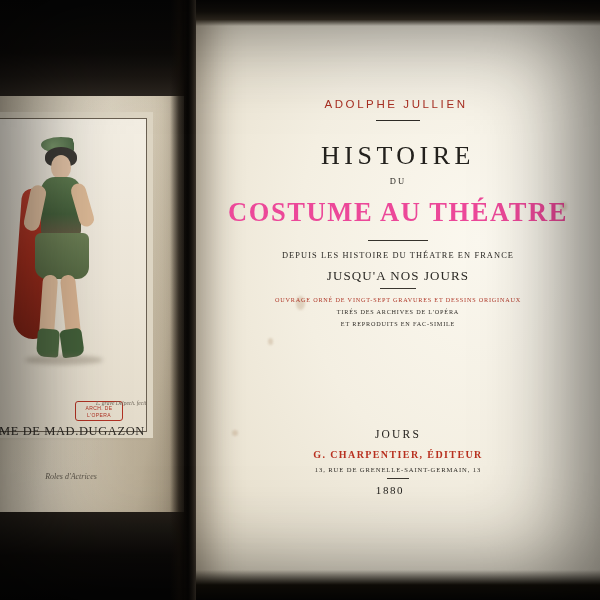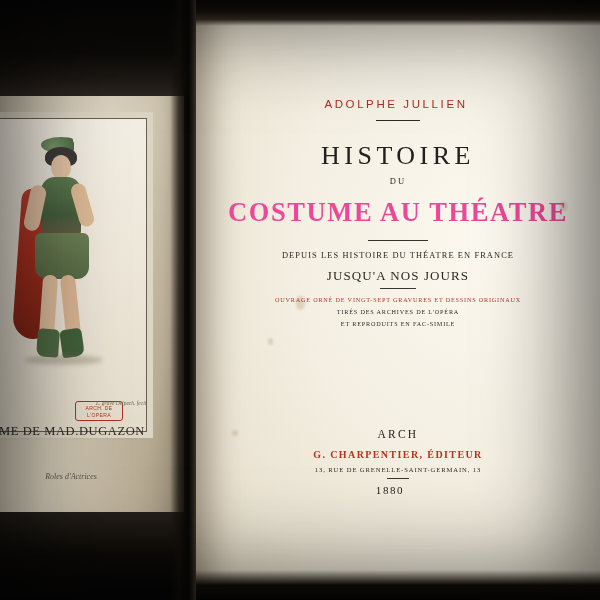--- a/index.html
+++ b/index.html
@@ -458,21 +458,21 @@
     <div class="line-histoire">HISTOIRE</div>
     <div class="line-du">DU</div>
     <div class="line-costume">COSTUME AU THÉATRE</div>
     <div class="rule-2"></div>
     <div class="sub-1">DEPUIS LES HISTOIRE DU THÉATRE EN FRANCE</div>
     <div class="sub-2">JUSQU'A NOS JOURS</div>
     <div class="rule-3"></div>
     <div class="note-1">OUVRAGE ORNÉ DE VINGT-SEPT GRAVURES ET DESSINS ORIGINAUX</div>
     <div class="note-2">TIRÉS DES ARCHIVES DE L'OPÉRA</div>
     <div class="note-3">ET REPRODUITS EN FAC-SIMILE</div>
-    <div class="imprint-city">ARCH</div>
+    <div class="imprint-city">JOURS</div>
     <div class="imprint-pub">G. CHARPENTIER, ÉDITEUR</div>
     <div class="imprint-addr">13, RUE DE GRENELLE-SAINT-GERMAIN, 13</div>
     <div class="rule-4"></div>
     <div class="imprint-year">1880</div>
   </div>
 
   <div class="right-edge-top"></div>
   <div class="right-edge-bottom"></div>
 
   <div class="vignette"></div>

